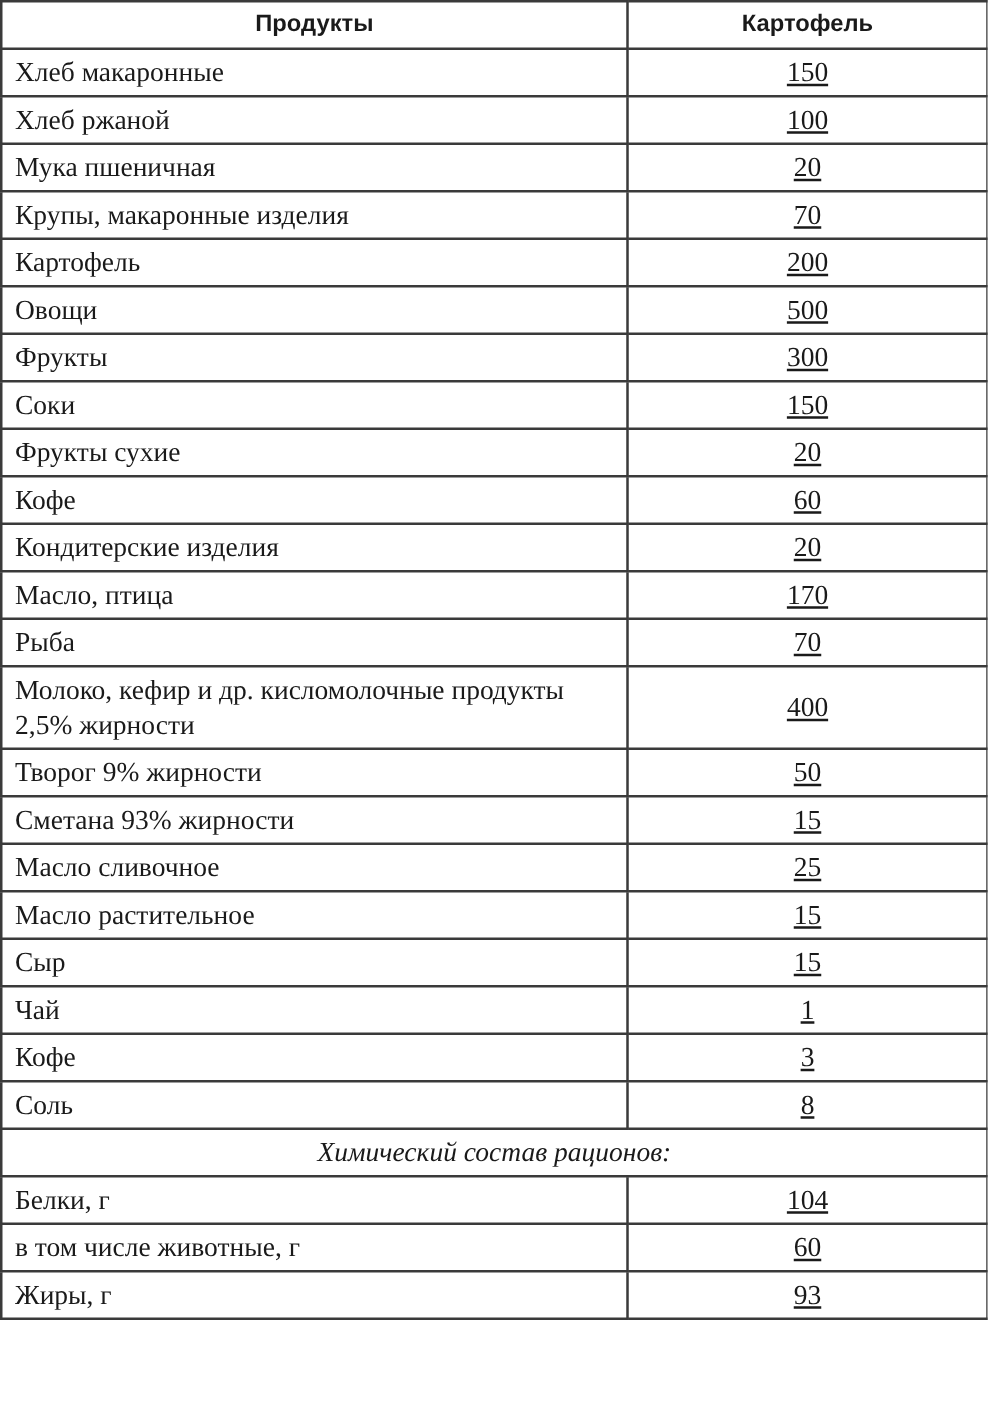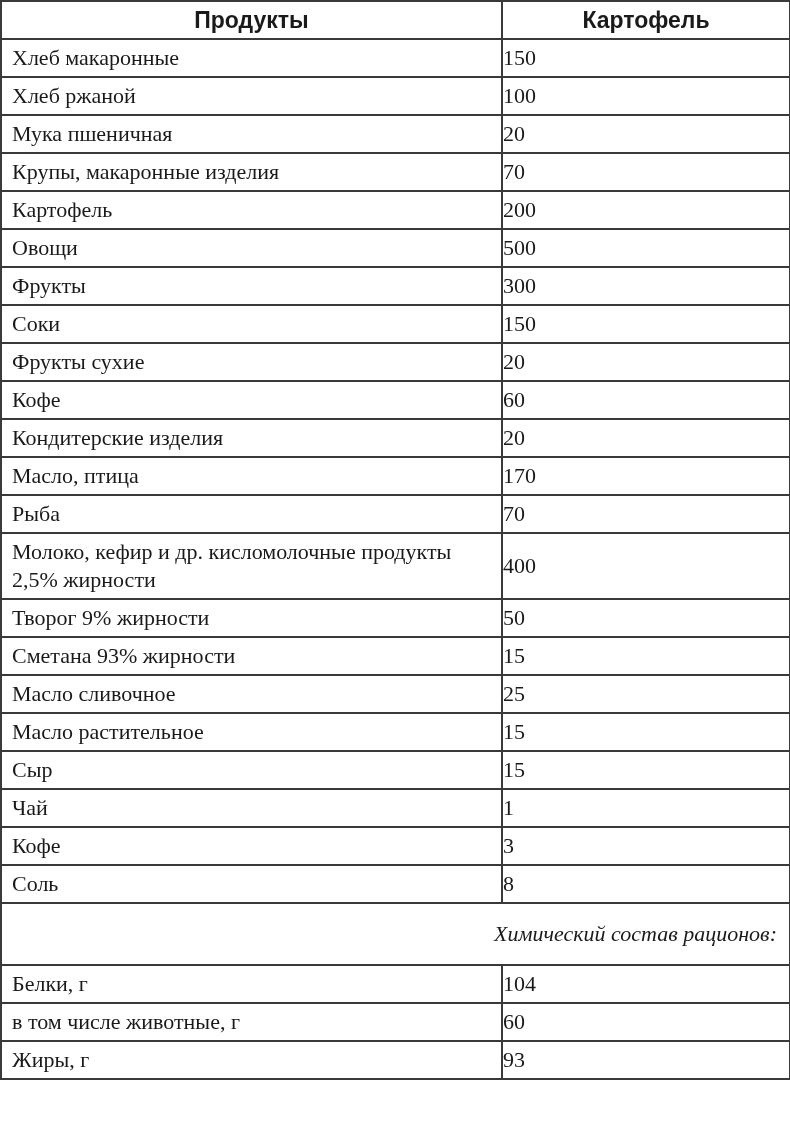--- a/index.html
+++ b/index.html
@@ -18,28 +18,28 @@
   td, th {
     border: 2px solid #3a3a3a;
     padding: 0 0 0 10px;
     height: 36px;
     line-height: 28px;
     vertical-align: middle;
   }
   th {
     font-family: "Liberation Sans", "DejaVu Sans", sans-serif;
     font-weight: bold;
-    font-size: 23px;
+    font-size: 19px;
     text-align: center;
     padding: 0;
     height: 36px;
   }
-  td.qty { padding: 0; }
+  td.qty { text-align: center; padding: 0; text-decoration: underline; }
   tr.tall td { height: 64px; }
-  td.section { text-align: right; font-style: italic; padding: 12px; }
+  td.section { text-align: center; font-style: italic; padding: 0; }
 </style>
 </head>
 <body>
 
 <table>
   <colgroup>
       <col class="c1">
       <col class="c2">
     </colgroup>
   <thead>

